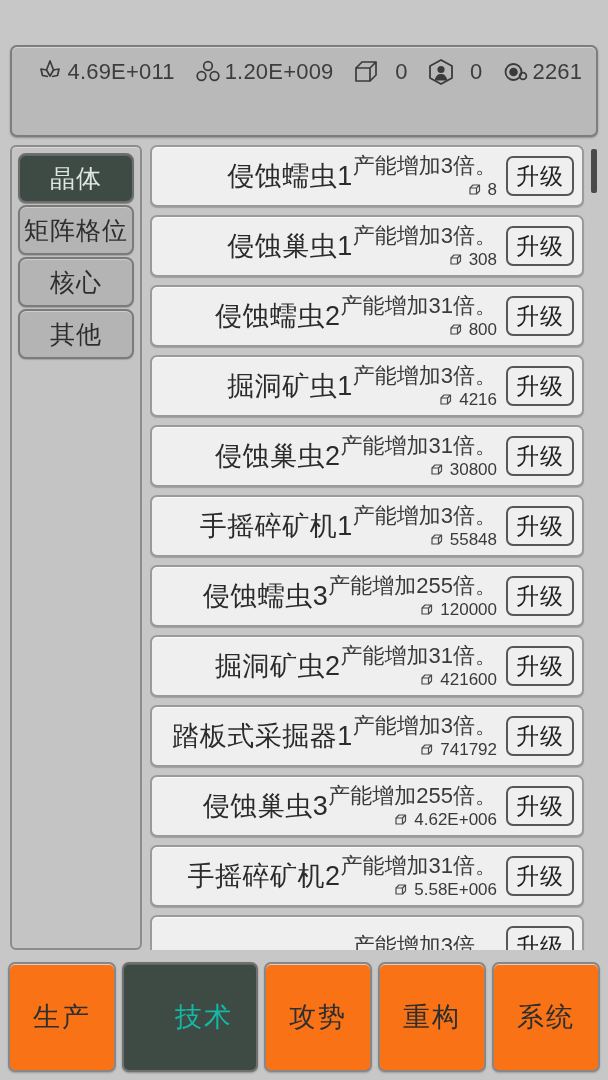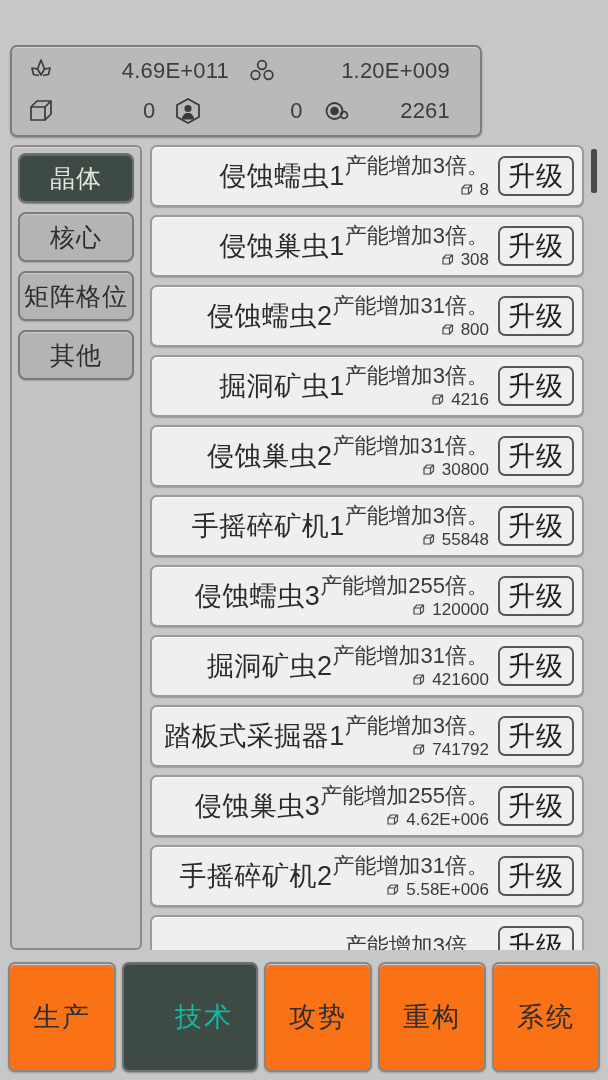--- a/index.html
+++ b/index.html
@@ -15,28 +15,28 @@
     width: 608px; height: 1080px;
     background: #c7c7c7;
     display: flex;
     flex-direction: column;
   }
 
   
   .resource-bar {
     position: absolute;
     left: 10px; top: 45px;
-    width: 472px; height: 92px;
+    width: 588px; height: 92px;
     background: #b9b9b9;
     border: 2px solid #7d7d7d;
     border-radius: 7px;
     box-shadow: inset 0 1px 0 #d5d5d5, 0 1px 2px rgba(0,0,0,.28);
     padding: 4px 14px 4px 12px;
     display: flex;
-    flex-direction: column;
+    flex-direction: row;
     justify-content: center;
   }
   .res-row {
     display: flex;
     align-items: center;
     height: 41px;
   }
   .res-cell {
     display: flex;
     align-items: center;
@@ -70,21 +70,21 @@
   
   .sidebar {
     width: 132px;
     margin-left: 10px;
     background: #c4c4c4;
     border: 2px solid #8c8c8c;
     border-radius: 6px;
     padding: 6px 6px 0 6px;
     display: flex;
     flex-direction: column;
-    gap: 9px;
+    gap: 2px;
     box-shadow: inset 0 1px 0 #d9d9d9;
   }
   .side-btn {
     height: 50px;
     border: 2px solid #7b7b7b;
     border-radius: 8px;
     background: #b4b4b4;
     color: #2e2e2e;
     font-size: 25px;
     display: flex;
@@ -162,21 +162,21 @@
   .cube-glyph { display:block; }
   .upgrade-btn {
     flex: 0 0 auto;
     min-width: 64px;
     height: 40px;
     padding: 0 8px;
     border: 2px solid #575757;
     border-radius: 7px;
     background: #efefef;
     color: #1f1f1f;
-    font-size: 27px;
+    font-size: 23px;
     display: flex;
     align-items: center;
     justify-content: center;
     letter-spacing: 1px;
   }
 
   
   .scrollbar {
     position: absolute;
     right: 0; top: 0;
@@ -290,24 +290,24 @@
     </div>
   </div>
 
   <div class="main">
 
     <div class="sidebar">
       <div class="side-btn active">
         <span>晶体</span>
       </div>
       <div class="side-btn">
+        <span>矩阵格位</span>
+      </div>
+      <div class="side-btn">
         <span>核心</span>
-      </div>
-      <div class="side-btn">
-        <span>矩阵格位</span>
       </div>
       <div class="side-btn">
         <span>其他</span>
       </div>
     </div>
 
     <div class="list-wrap">
       <div class="list" id="upgrade-list">
           <div class="row">
             <div class="row-name">侵蚀蠕虫1</div>

